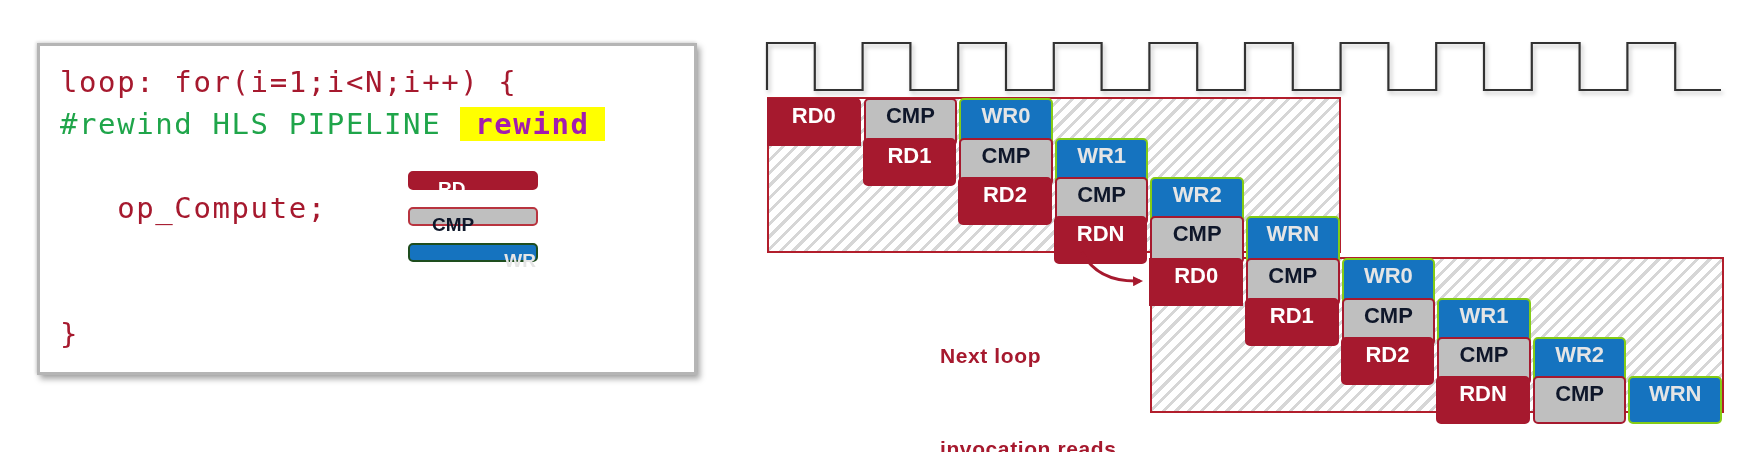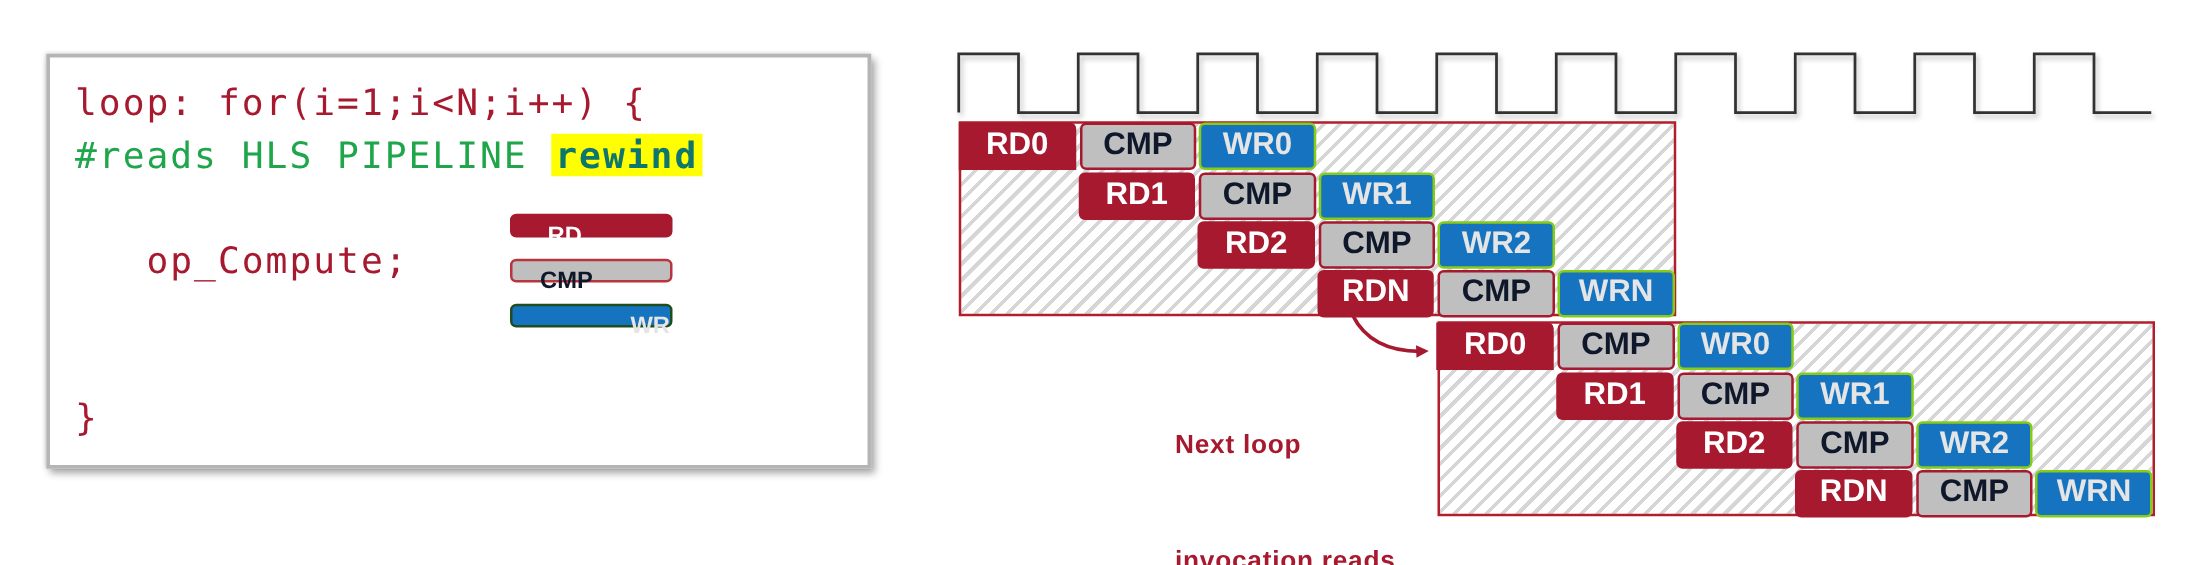--- a/index.html
+++ b/index.html
@@ -10,30 +10,30 @@
     box-shadow: 3px 4px 6px rgba(0,0,0,0.35), -1px -1px 3px rgba(0,0,0,0.15);
     box-sizing:border-box;
     margin-left:12px;
   }
   .code-line {
     position:absolute; left:20px; white-space:pre;
     font-family:"DejaVu Sans Mono", monospace; font-size:29px; line-height:34px;
     color:#A6192E; letter-spacing:1.6px;
   }
   .code-line.green { color:#1FA54A; }
-  .hl { background:#FFFF00; color:#0f766e; font-weight:bold; padding:0 3px; }
+  .hl { background:#FFFF00; color:#a21caf; font-weight:bold; padding:0 15px; }
   .legend-block {
     position:absolute; left:408px; width:130px; height:19px; box-sizing:border-box;
     border-radius:5px; font-family:"Liberation Sans", sans-serif; font-weight:bold; font-size:19px;
     line-height:31px;
   }
   .blk {
     position:absolute; box-sizing:border-box; border-radius:5px;
-    font-family:"Liberation Sans", sans-serif; font-weight:bold; font-size:25px;
-    text-align:center; line-height:31px; height:38px;
+    font-family:"Liberation Sans", sans-serif; font-weight:bold; font-size:22px;
+    text-align:center; line-height:31px; height:48px;
   }
   .rd  { background:#A6192E; color:#ffffff; border:2px solid #A6192E; }
   .cmp { background:#BFBFBF; color:#0f172a; border:2px solid #A6192E; }
   .wr  { background:#1573BF; color:#e5e5e5; border:2px solid #84cc16; }
   .frame {
     position:absolute; box-sizing:border-box; border:2px solid #B21E2C;
     background-color:#ffffff;
     background-image: repeating-linear-gradient(135deg, #ffffff 0px, #ffffff 6px, #d6d6d6 6px, #d6d6d6 9px);
   }
   .annot {
@@ -41,21 +41,21 @@
     font-family:"Liberation Sans", sans-serif; font-weight:bold; font-size:21px; line-height:31px;
     letter-spacing:0.6px; white-space:pre;
   }
   svg.overlay { position:absolute; left:0; top:0; }
 </style>
 </head>
 <body>
 
 <div class="code-box">
   <div class="code-line" style="top:19px">loop: for(i=1;i&lt;N;i++) {</div>
-  <div class="code-line green" style="top:61px"><span>#reads HLS PIPELINE </span><span class="hl">rewind</span></div>
+  <div class="code-line green" style="top:61px"><span>#rewind HLS PIPELINE </span><span class="hl">rewind</span></div>
   <div class="code-line" style="top:145px">   op_Compute;</div>
   <div class="code-line" style="top:229px"></div>
   <div class="code-line" style="top:271px">}</div>
 </div>
 
 <div class="legend-block rd" style="top:171px; padding-left:28px; border-color:#A6192E;">RD</div>
 <div class="legend-block cmp" style="top:207px; padding-left:22px; border-color:#B8343F;">CMP</div>
 <div class="legend-block wr" style="top:243px; text-align:right; border-color:#1E4D1E;">WR</div>
 
 <div class="frame" style="left:767px; top:97px; width:574px; height:156px;"></div>

